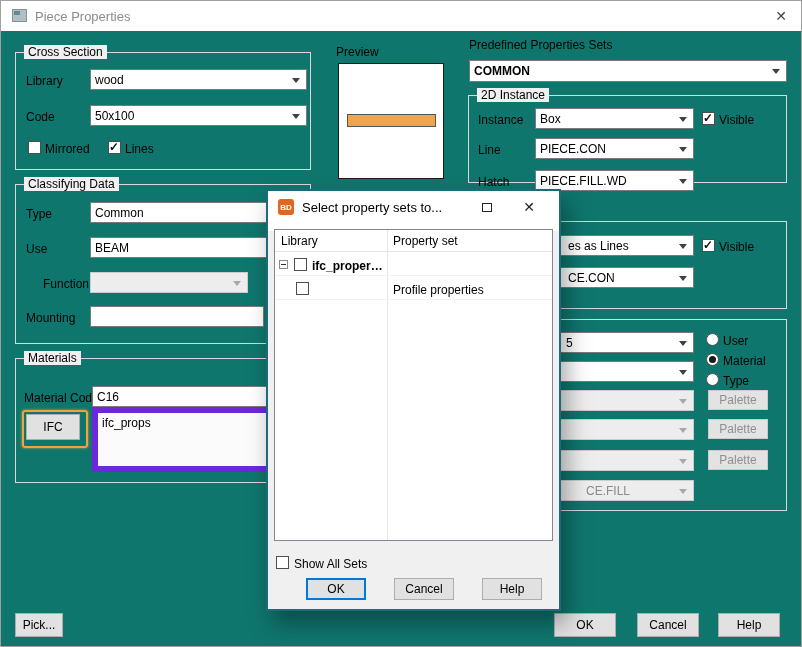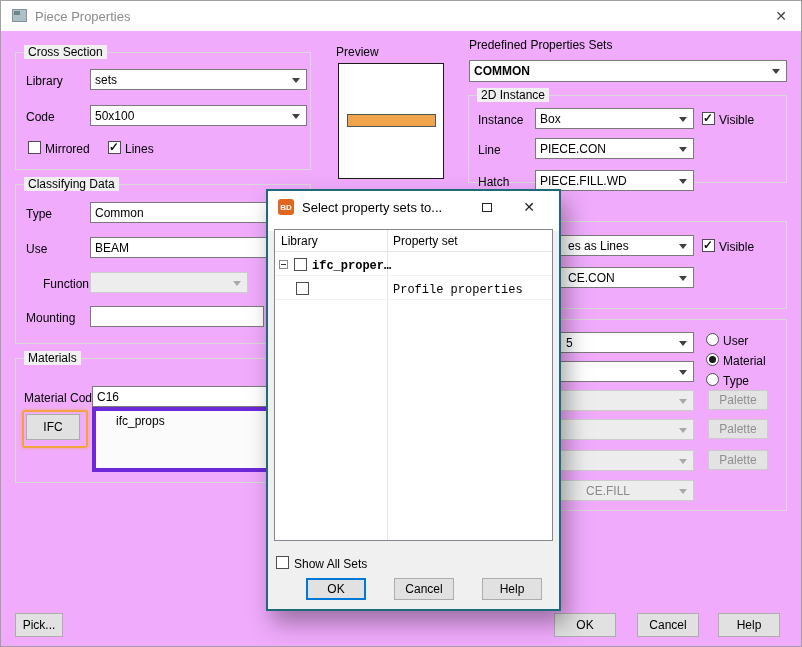--- a/index.html
+++ b/index.html
@@ -1,16 +1,16 @@
 <!DOCTYPE html>
 <html><head>
 <meta charset="utf-8">
 <style>
   html,body{margin:0;padding:0;background:#d8d8d8;}
-  #app{position:relative;width:802px;height:647px;background:#f0abfc;border:1px solid #a0a0a0;
+  #app{position:relative;width:802px;height:647px;background:#0f766e;border:1px solid #a0a0a0;
        box-sizing:border-box;font-family:"Liberation Sans",sans-serif;font-size:12px;color:#000;overflow:hidden;}
   .titlebar{position:absolute;left:0;top:0;width:100%;height:30px;background:#fff;}
   .app-icon{position:absolute;left:11px;top:8px;width:15px;height:13px;box-sizing:border-box;
             border:1px solid #7f949b;background:#aebfc6;}
   .app-icon::after{content:"";position:absolute;left:1px;top:1px;width:6px;height:4px;background:#6d858d;}
   .win-title{position:absolute;left:34px;top:8px;font-size:13px;color:#8b8b8b;white-space:nowrap;}
   .win-close{position:absolute;right:10px;top:5px;width:20px;height:20px;display:flex;align-items:center;
              justify-content:center;color:#444;font-size:14px;}
   .groupbox{position:absolute;border:1px solid #d9d9d9;box-sizing:border-box;}
   .gtitle{position:absolute;top:-8px;left:8px;background:#f0f0f0;padding:0 4px;font-size:12px;white-space:nowrap;}
@@ -29,55 +29,55 @@
   .radio{position:absolute;width:13px;height:13px;background:#fff;border:1px solid #4d4d4d;border-radius:50%;box-sizing:border-box;}
   .radio.selected::after{content:"";position:absolute;left:2px;top:2px;width:7px;height:7px;border-radius:50%;background:#1a1a1a;}
   .btn{position:absolute;height:24px;background:#e1e1e1;border:1px solid #adadad;box-sizing:border-box;
        display:flex;align-items:center;justify-content:center;font-size:12px;}
   .btn.sm{height:20px;}
   .btn.disabled{color:#8f8f8f;background:#e3e3e3;border-color:#cbcbcb;}
   .ifc-highlight{position:absolute;border:2px solid #f2a33c;border-radius:3px;box-shadow:0 0 3px rgba(242,163,60,.8);}
   .preview-box{position:absolute;background:#fff;border:1px solid #1a1a1a;box-sizing:border-box;}
   .preview-bar{position:absolute;background:#f0a44c;border:1px solid #555;box-sizing:border-box;}
   .bold{font-weight:bold;}
-  .textarea{position:absolute;background:#fbfbfb;border:4px solid #6d28d9;box-sizing:border-box;padding:3px 20px;}
+  .textarea{position:absolute;background:#fbfbfb;border:6px solid #6d28d9;box-sizing:border-box;padding:3px 4px;}
   
   .modal{position:absolute;left:265px;top:188px;width:295px;height:422px;background:#f0f0f0;
          border:2px solid #1d6b79;box-sizing:border-box;box-shadow:6px 12px 22px rgba(0,0,0,.35);z-index:10;}
   .modal-titlebar{position:absolute;left:0;top:0;width:100%;height:40px;background:#fff;}
   .modal-icon{position:absolute;left:10px;top:8px;width:16px;height:16px;border-radius:3px;background:#e2661f;
               color:#fff;font-size:8px;font-weight:bold;display:flex;align-items:center;justify-content:center;}
   .modal-title{position:absolute;left:34px;top:9px;font-size:13px;white-space:nowrap;}
   .cap-btn{position:absolute;top:4px;width:32px;height:24px;display:flex;align-items:center;justify-content:center;}
   .max-glyph{width:10px;height:9px;border:1px solid #222;box-sizing:border-box;}
   .pslist{position:absolute;left:6px;top:38px;width:279px;height:312px;background:#fff;border:1px solid #828790;box-sizing:border-box;}
   .col-div{position:absolute;left:112px;top:0;bottom:0;width:1px;background:#e6e6e6;}
   .list-hdr{position:absolute;left:0;top:0;width:100%;height:22px;border-bottom:1px solid #e6e6e6;box-sizing:border-box;}
-  .tree-row{position:absolute;left:0;width:100%;height:24px;border-bottom:1px solid #f2f2f2;box-sizing:border-box;font-family:Liberation Mono, monospace;}
+  .tree-row{position:absolute;left:0;width:100%;height:24px;border-bottom:1px solid #f2f2f2;box-sizing:border-box;}
   .expander{position:absolute;left:4px;top:8px;width:9px;height:9px;background:#fff;border:1px solid #8a8a8a;box-sizing:border-box;}
   .minus{position:absolute;left:1px;top:3px;width:5px;height:1px;background:#333;}
 </style>
 </head>
 <body>
 
 <div id="app">
 
   <div class="titlebar">
     <span class="app-icon"></span>
     <span class="win-title">Piece Properties</span>
     <span class="win-close">
         <span>✕</span>
       </span>
   </div>
 
   <div class="groupbox" style="left:14px;top:51px;width:296px;height:118px">
     <span class="gtitle">Cross Section</span>
     <span class="lbl" style="left:10px;top:21px">Library</span>
     <div class="combo" style="left:74px;top:16px;width:217px">
-      <span class="ctext">sets</span>
+      <span class="ctext">wood</span>
       <span class="chev"></span>
     </div>
     <span class="lbl" style="left:10px;top:57px">Code</span>
     <div class="combo" style="left:74px;top:52px;width:217px">
       <span class="ctext">50x100</span>
       <span class="chev"></span>
     </div>
     <span class="checkbox" style="left:12px;top:88px"></span>
     <span class="lbl" style="left:29px;top:89px">Mirrored</span>
     <span class="checkbox checked" style="left:92px;top:88px"></span>

